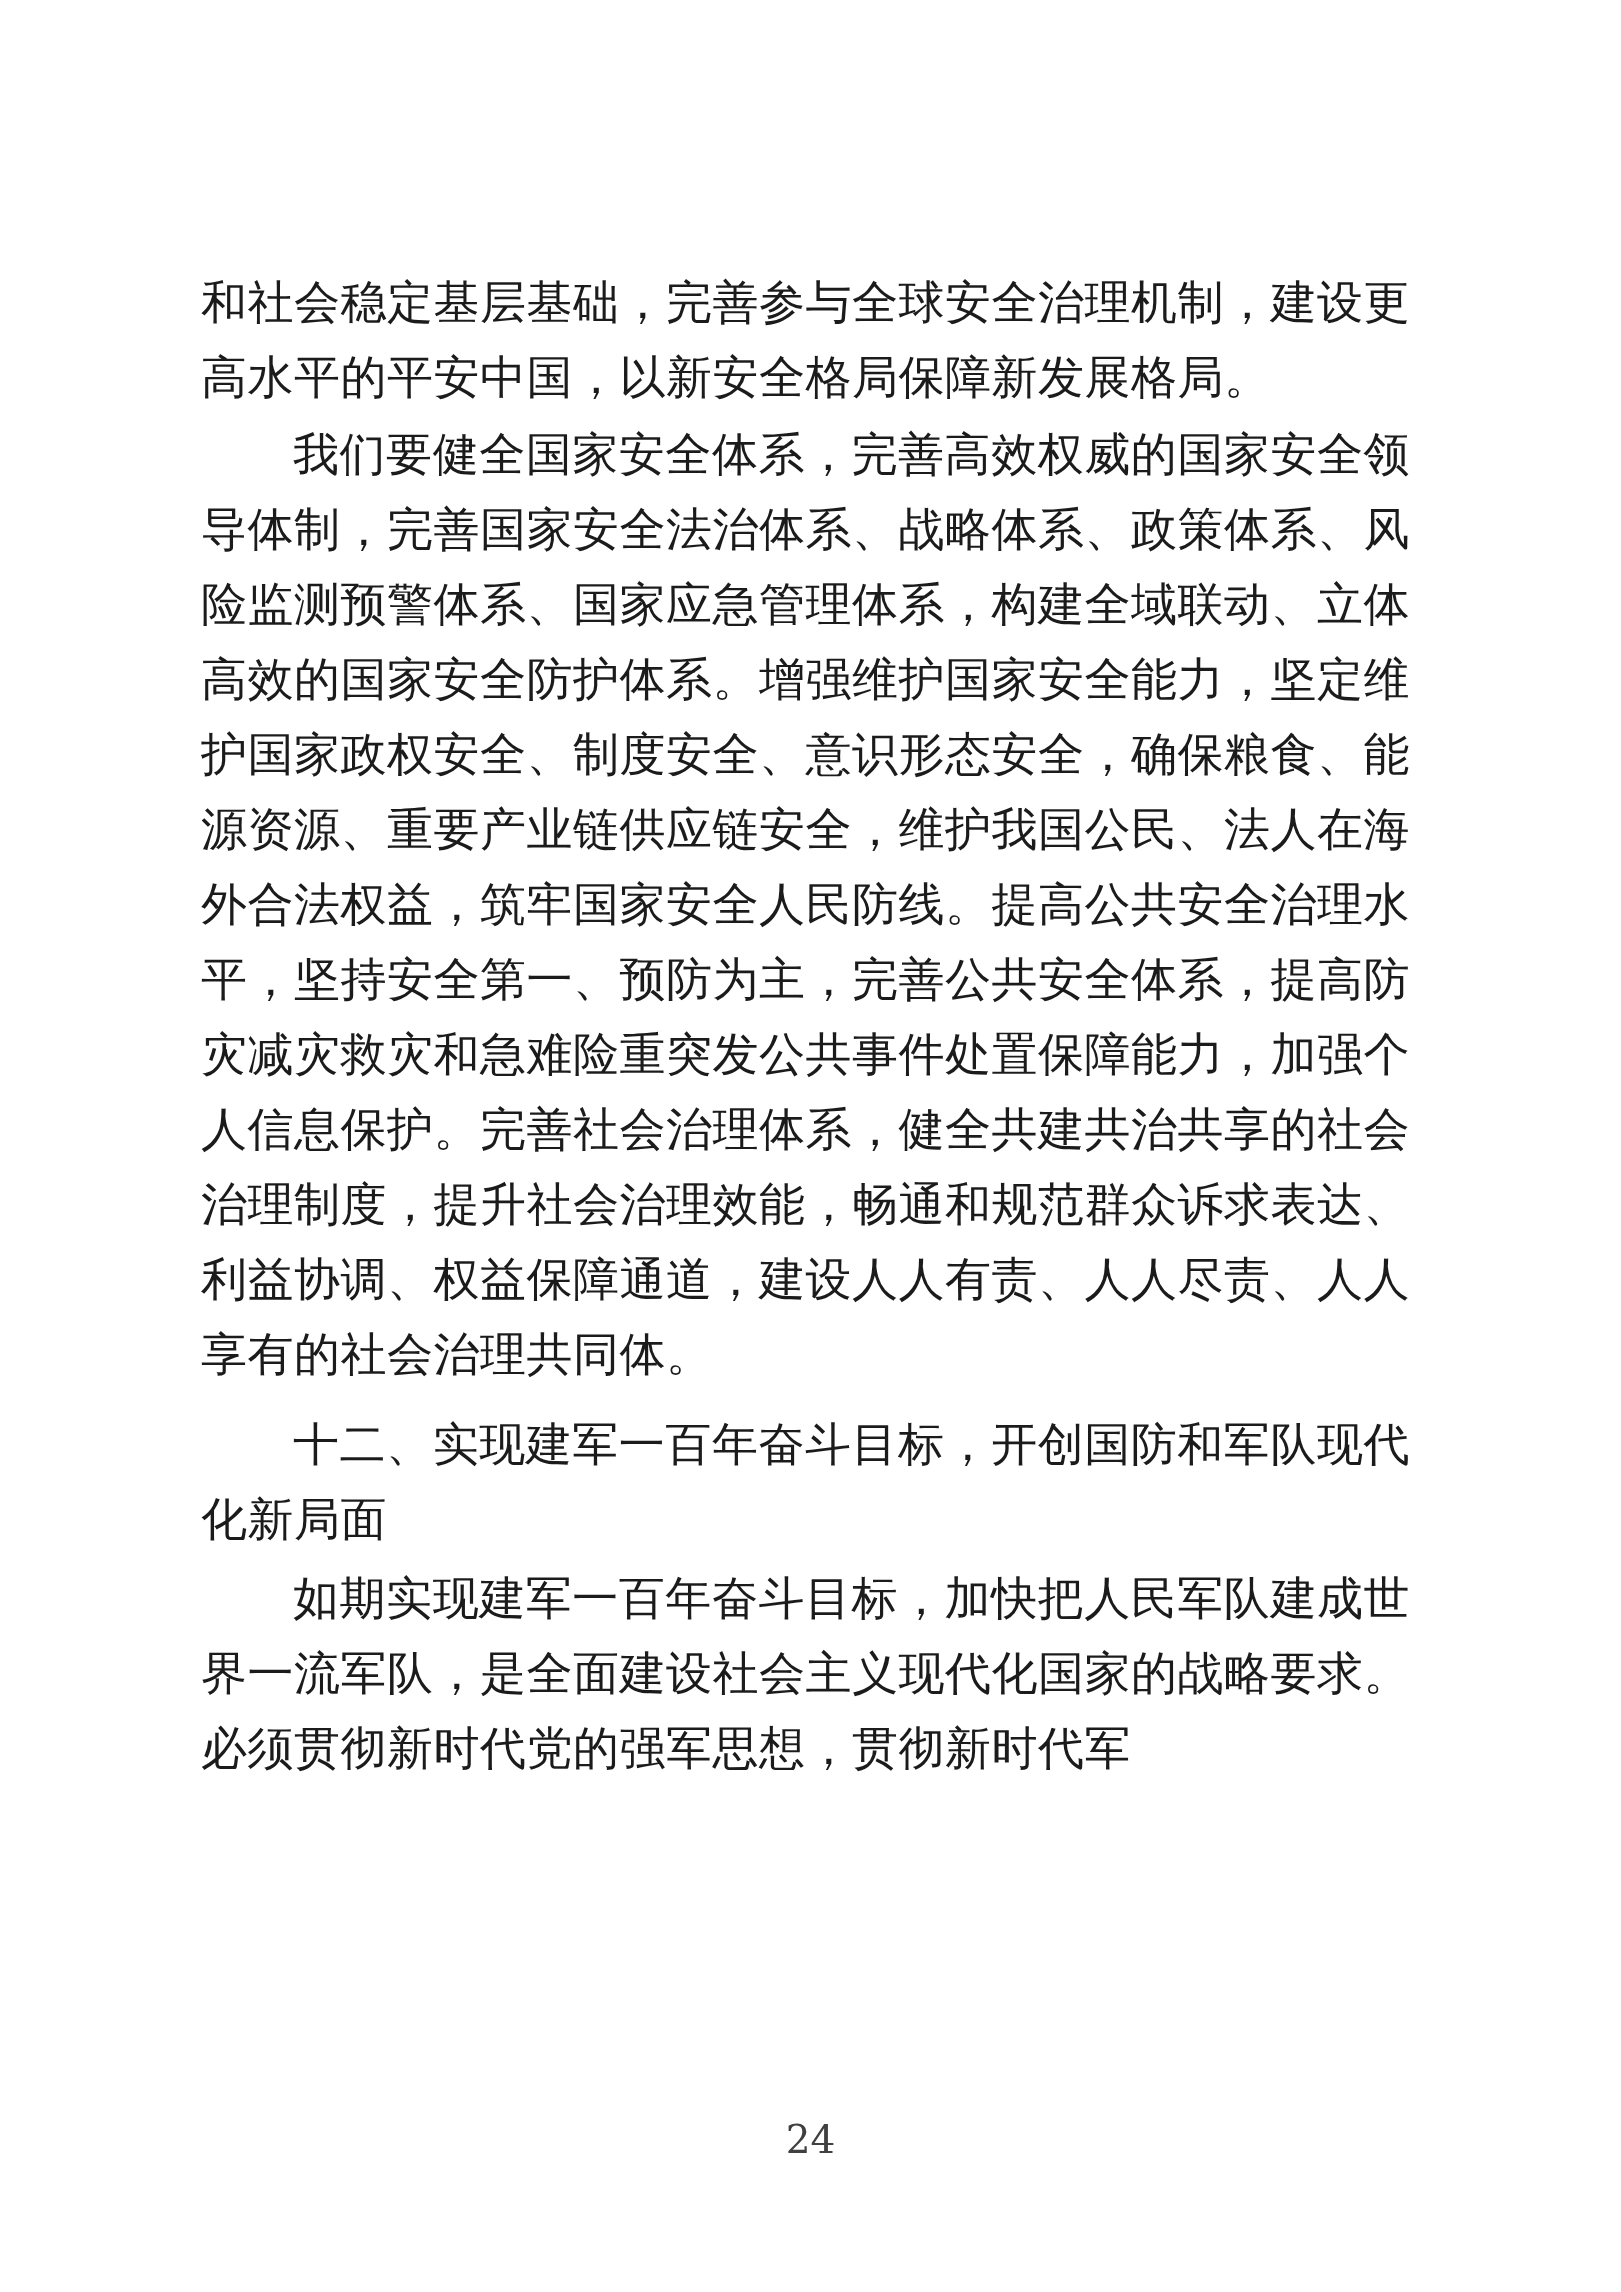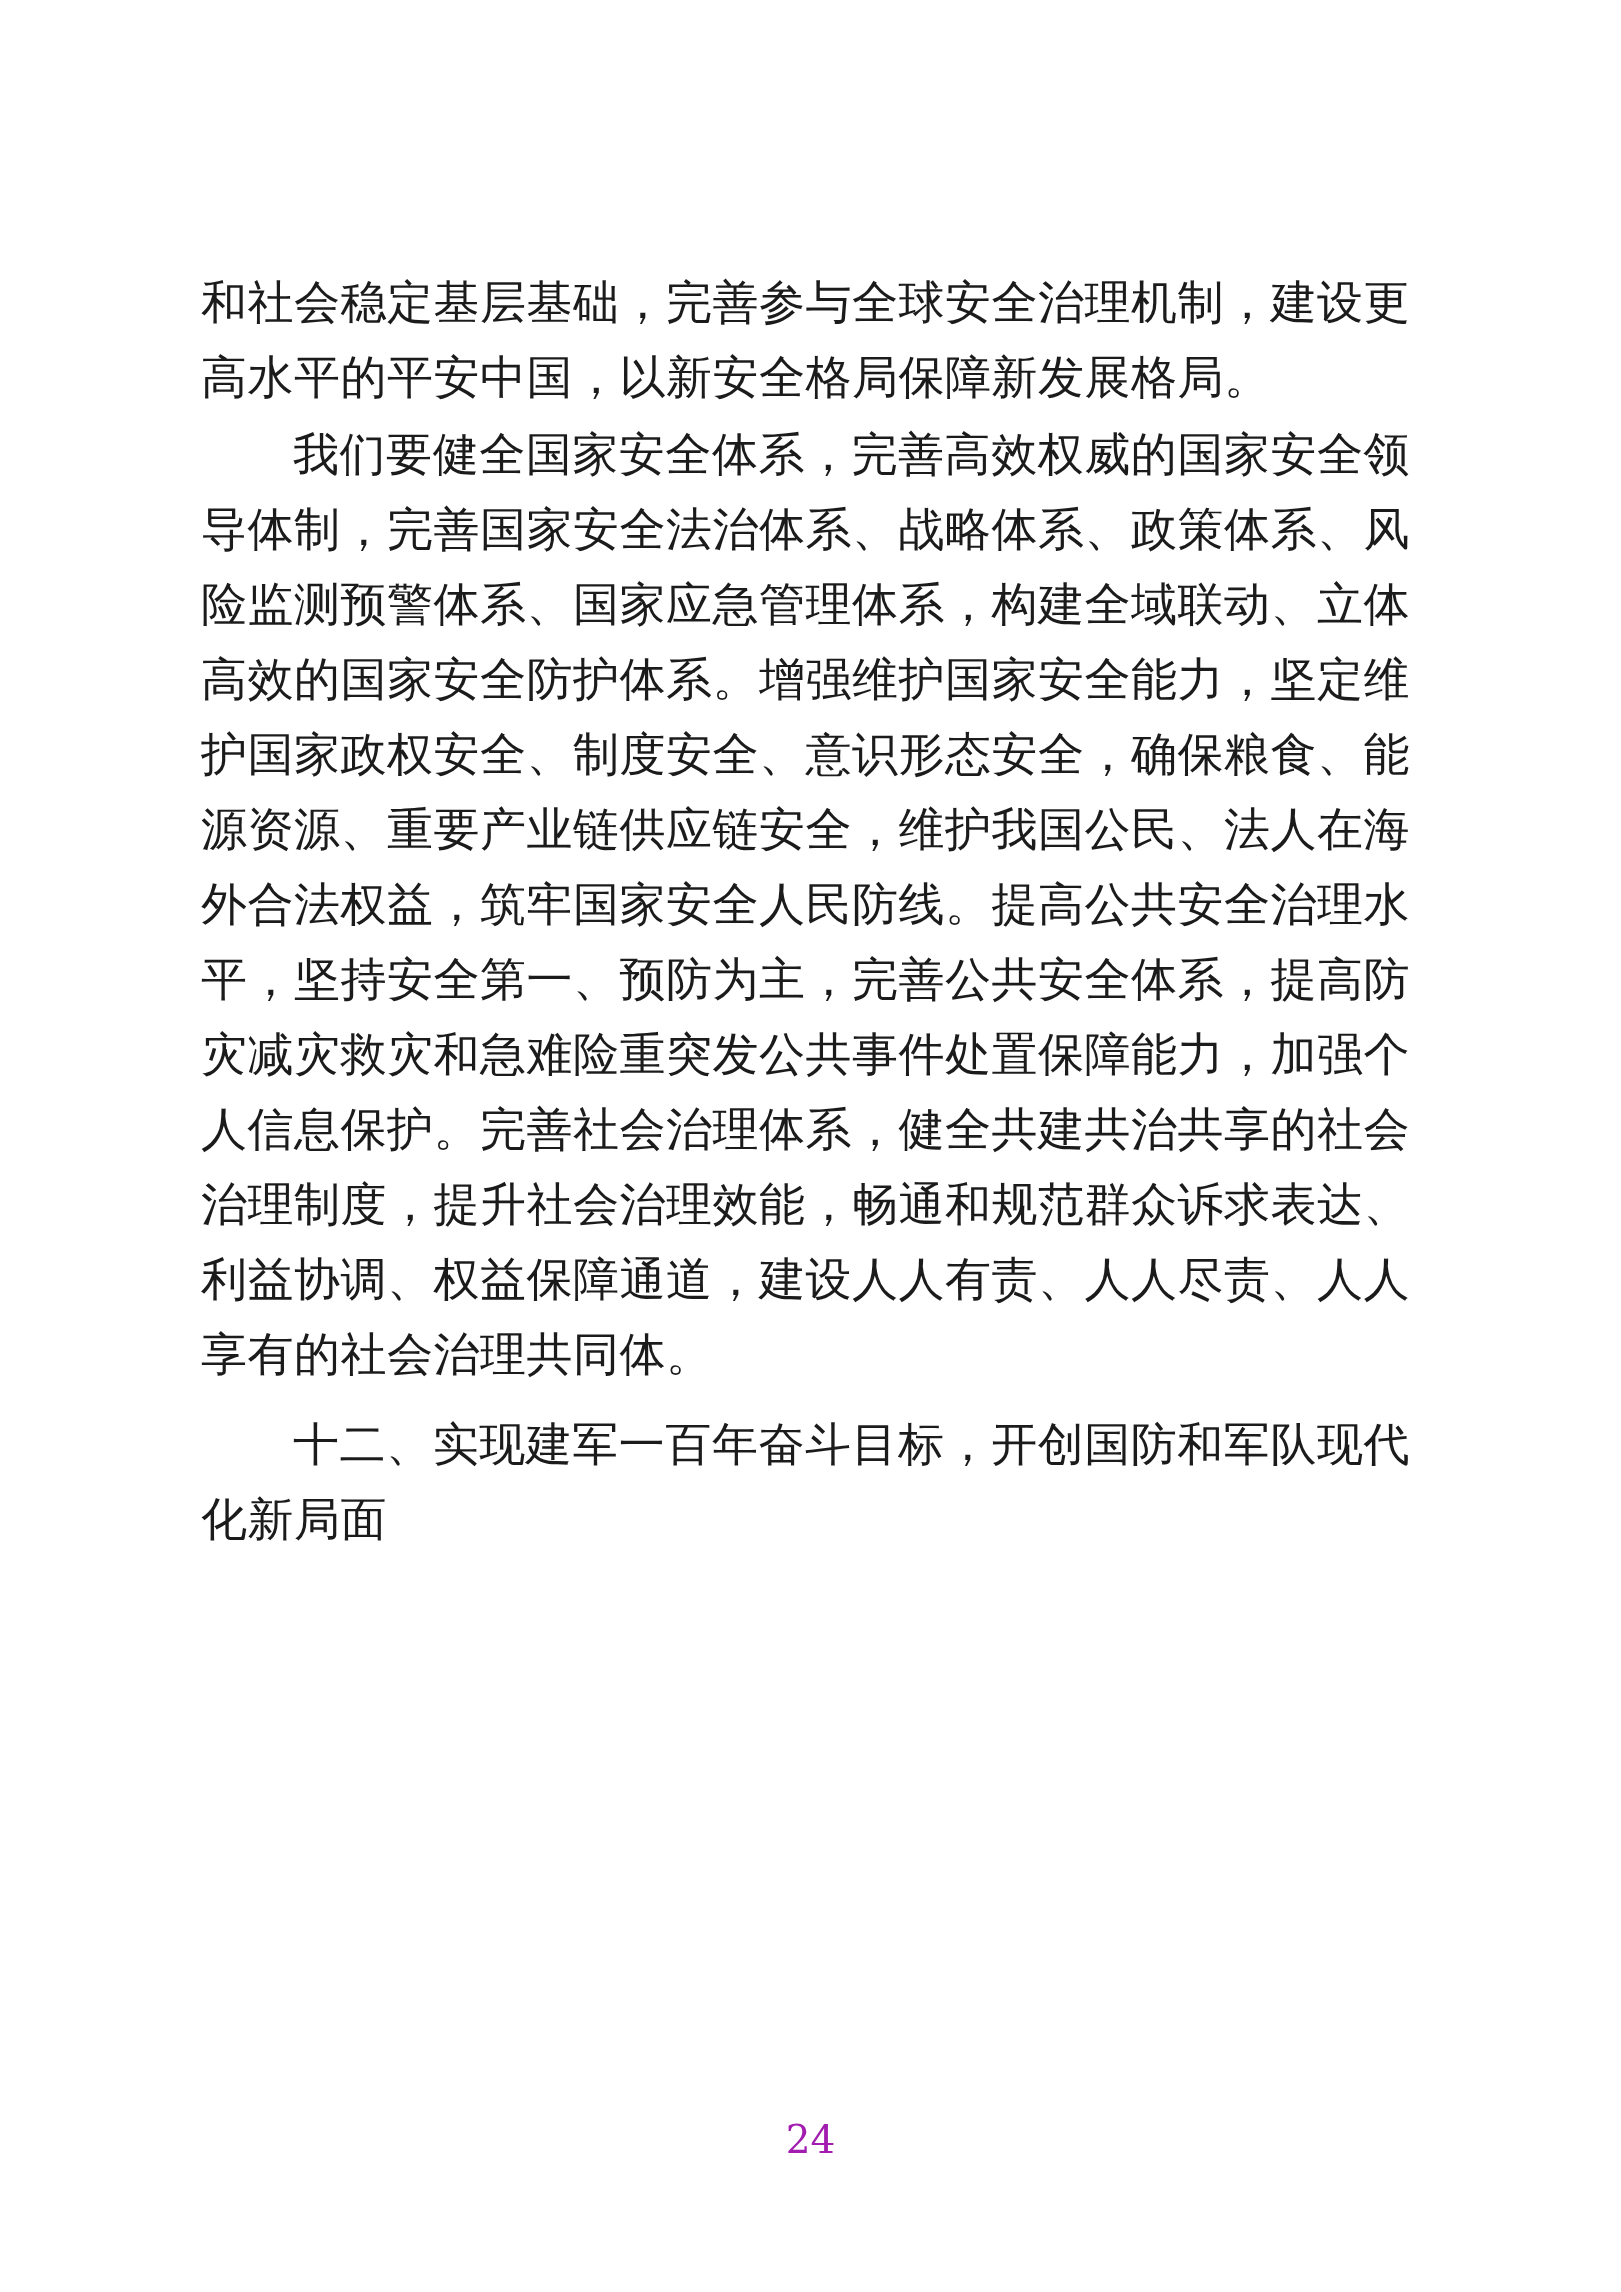--- a/index.html
+++ b/index.html
@@ -46,31 +46,32 @@
     font-family: "DejaVu Sans", "Liberation Sans", sans-serif;
   }
   .page-number {
     position: absolute;
     left: 0;
     right: 0;
     bottom: 125px;
     text-align: center;
     font-size: 39px;
     font-family: "DejaVu Serif", "Liberation Serif", serif;
-    color: #a21caf;
+    color: #404040;
   }
 </style>
 </head>
 <body>
 
 <div class="page">
 
   <p class="para">和社会稳定基层基础，完善参与全球安全治理机制，建设更高水平的平安中国，以新安全格局保障新发展格局。</p>
 
   <p class="para indent">我们要健全国家安全体系，完善高效权威的国家安全领导体制，完善国家安全法治体系、战略体系、政策体系、风险监测预警体系、国家应急管理体系，构建全域联动、立体高效的国家安全防护体系。增强维护国家安全能力，坚定维护国家政权安全、制度安全、意识形态安全，确保粮食、能源资源、重要产业链供应链安全，维护我国公民、法人在海外合法权益，筑牢国家安全人民防线。提高公共安全治理水平，坚持安全第一、预防为主，完善公共安全体系，提高防灾减灾救灾和急难险重突发公共事件处置保障能力，加强个人信息保护。完善社会治理体系，健全共建共治共享的社会治理制度，提升社会治理效能，畅通和规范群众诉求表达、利益协调、权益保障通道，建设人人有责、人人尽责、人人享有的社会治理共同体。</p>
 
   <h2 class="heading">十二、实现建军一百年奋斗目标，开创国防和军队现代化新局面</h2>
 
+  <p class="para indent">如期实现建军一百年奋斗目标，加快把人民军队建成世界一流军队，是全面建设社会主义现代化国家的战略要求。必须贯彻新时代党的强军思想，贯彻新时代军</p>
 
   <div class="page-number">24</div>
 
 </div>
 
 
 </body></html>

